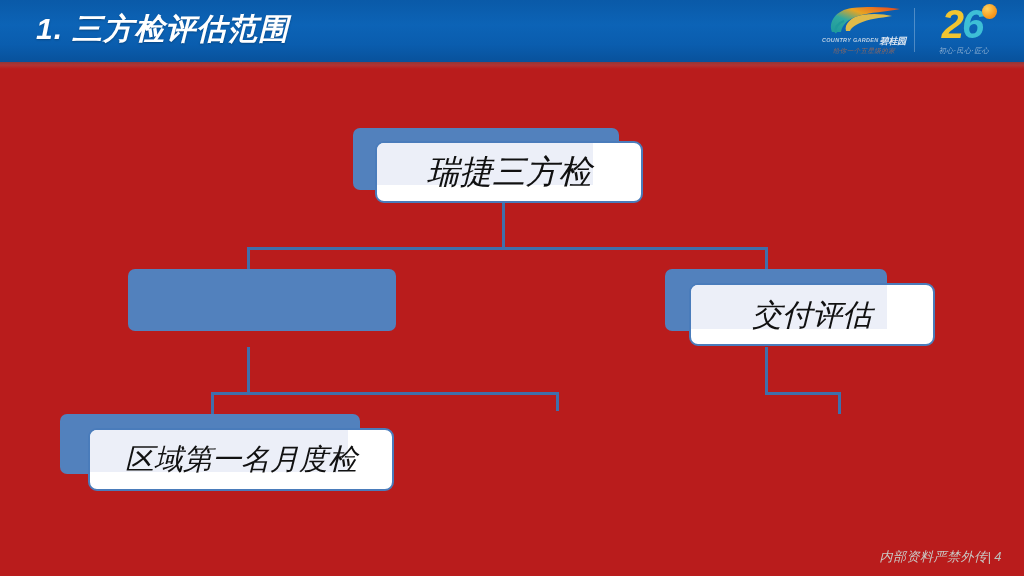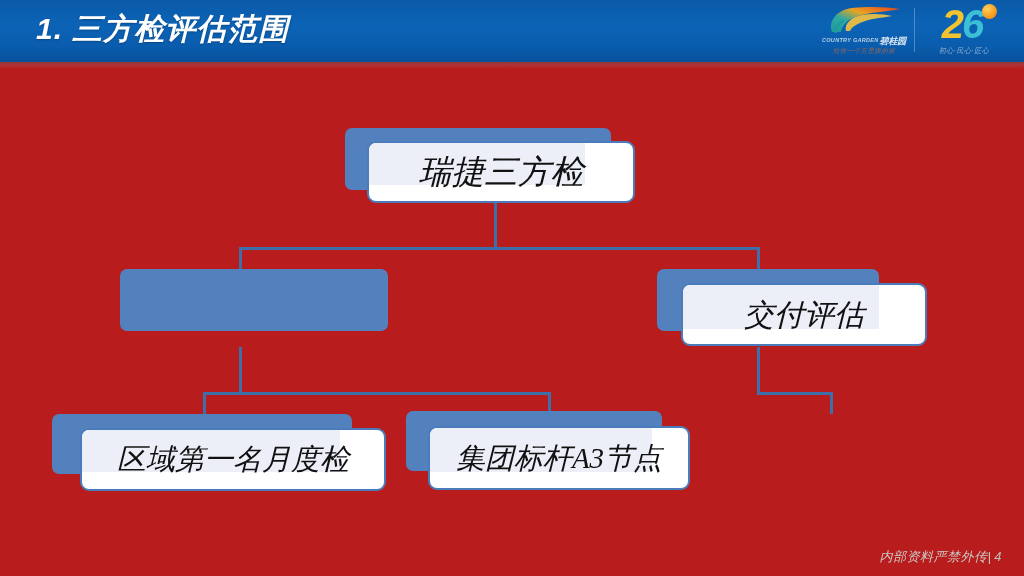--- a/index.html
+++ b/index.html
@@ -152,21 +152,21 @@
     font-size: 7px;
     color: #b0c6de;
     letter-spacing: 0.5px;
     white-space: nowrap;
     opacity: 0.8;
   }
 
   
   #diagram {
     position: absolute;
-    left: 8px;
+    left: 16px;
     top: 62px;
     width: 860px;
     height: 514px;
   }
   .connector {
     position: absolute;
     background: #3f6fab;
   }
   .conn-v { width: 3px; }
   .conn-h { height: 3px; }
@@ -300,27 +300,20 @@
     </div>
 
     <div class="node" style="left:649px; top:207px; width:272px; height:78px;">
       <div class="node-shadow" style="width:222px; height:62px;"></div>
       <div class="node-box" style="left:24px; top:14px; width:246px; height:63px;">
         <div class="node-fill" style="width:196px; height:44px;"></div>
         <div class="node-label" style="font-size:30px; padding-right:8px;">交付评估</div>
       </div>
     </div>
 
-    <div class="node" style="left:398px; top:349px; width:290px; height:80px;">
-      <div class="node-shadow" style="width:256px; height:60px;"></div>
-      <div class="node-box" style="left:22px; top:15px; width:262px; height:64px;">
-        <div class="node-fill" style="width:222px; height:44px;"></div>
-        <div class="node-label" style="font-size:29px; padding-right:4px;">集团标杆A3节点</div>
-      </div>
-    </div>
 
 
   </div>
 
   <div id="footer">
     <span>内部资料严禁外传</span><span>|</span><span class="pg">4</span>
   </div>
 
 </div>
 

